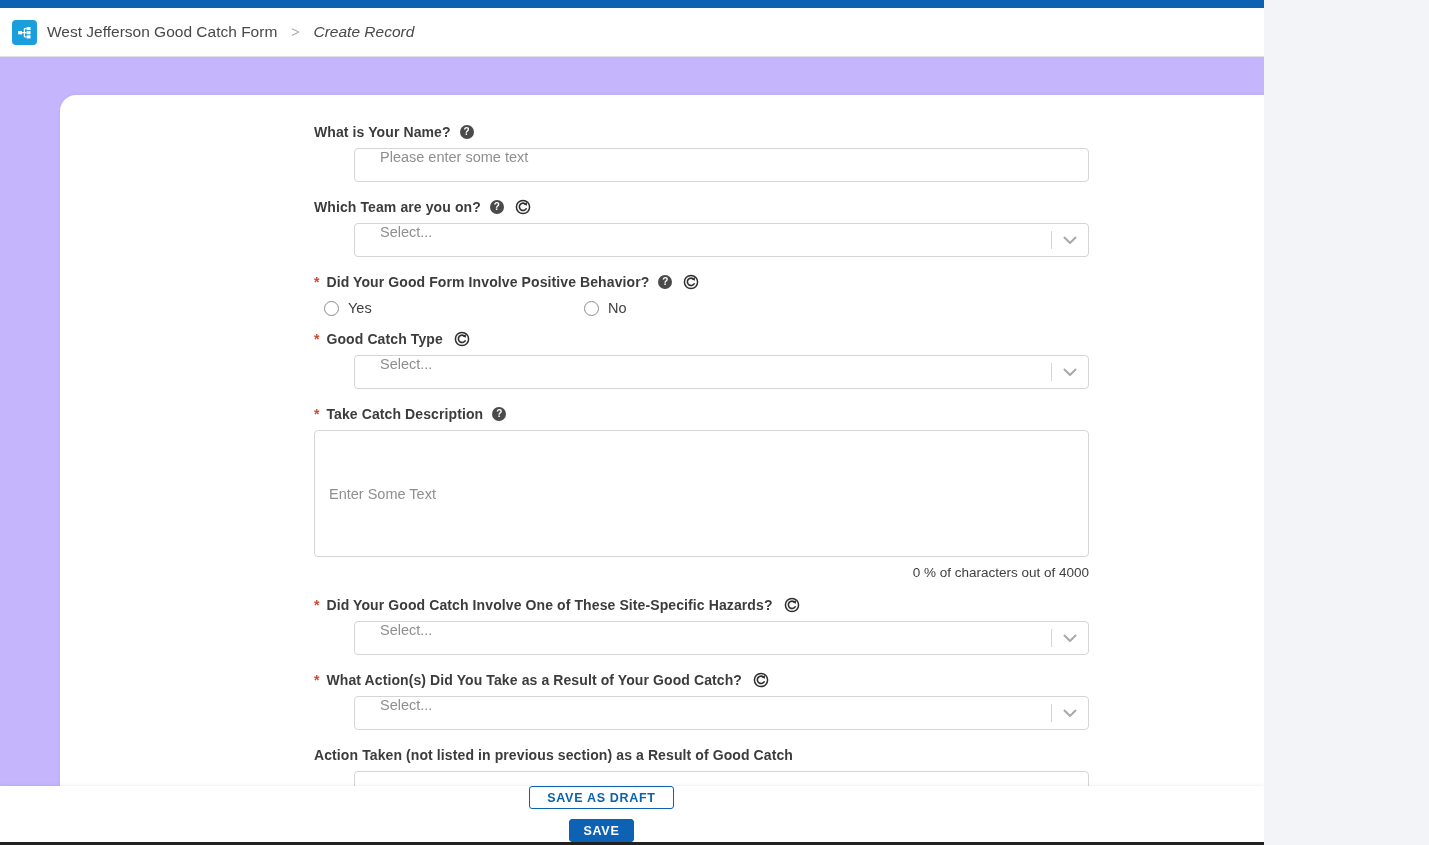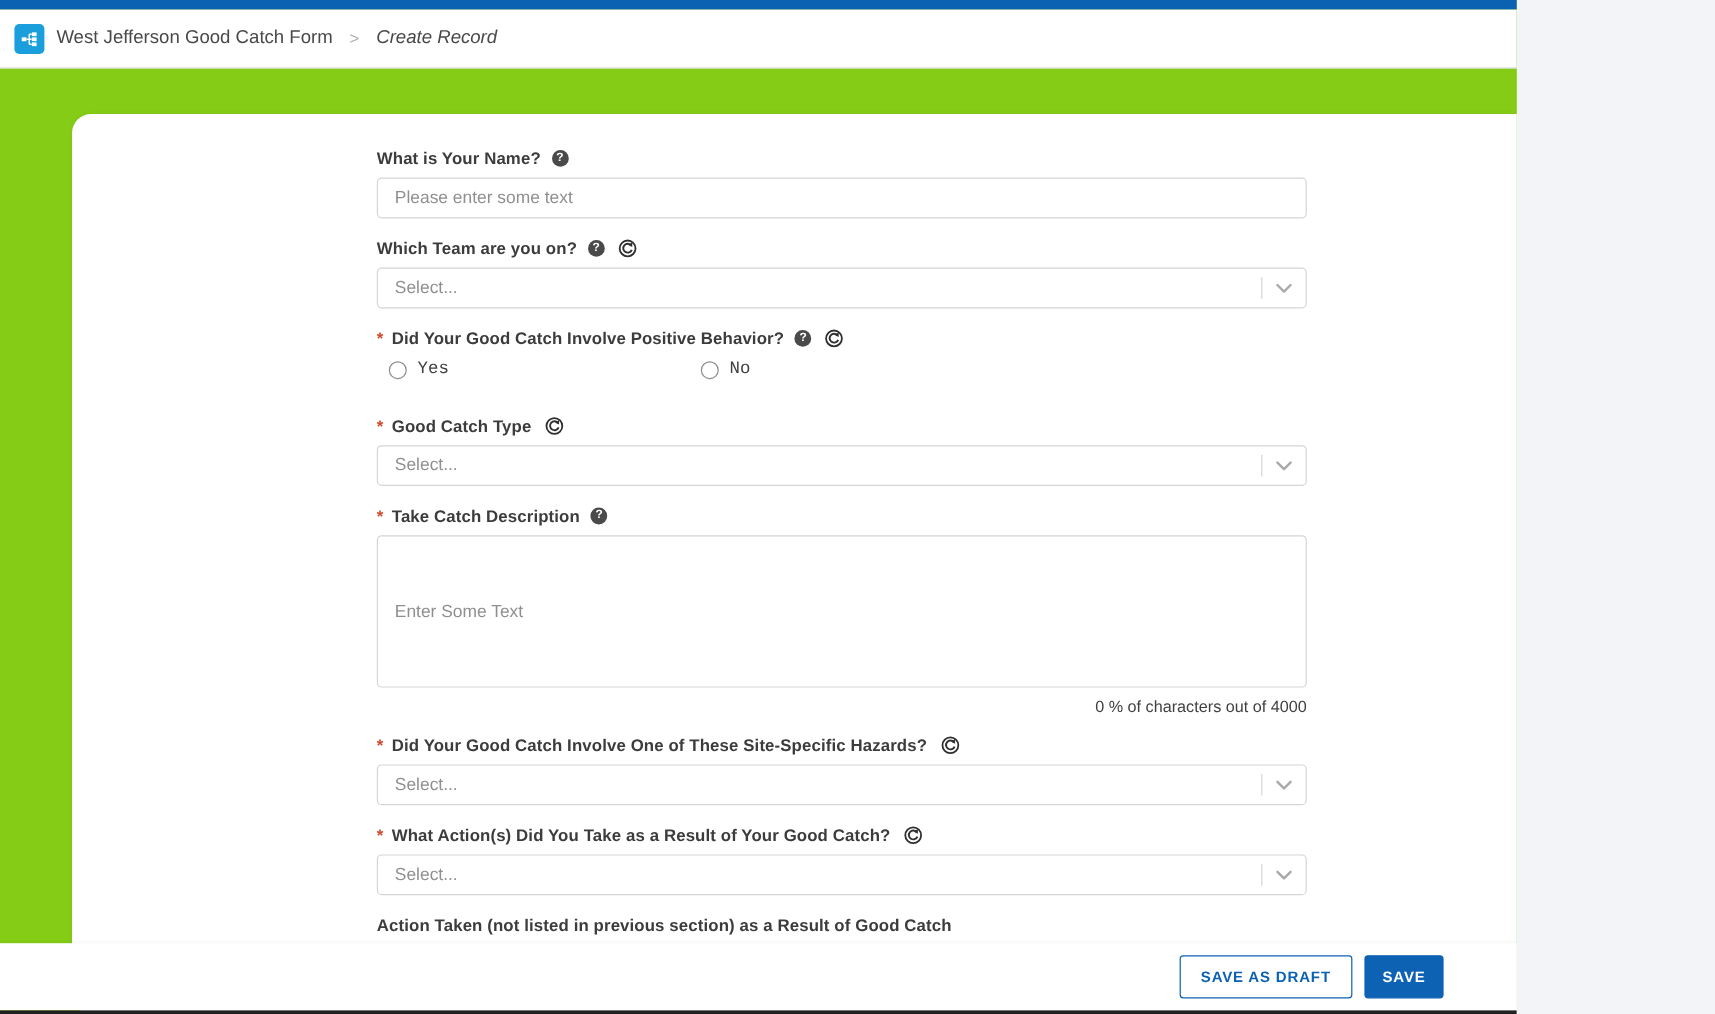--- a/index.html
+++ b/index.html
@@ -1,19 +1,19 @@
 <!DOCTYPE html>
 <html><head>
 <meta charset="utf-8">
 <style>
   * { margin:0; padding:0; box-sizing:border-box; }
   html,body { background:#f3f4f8; }
   .screen {
     position:relative; width:1264px; height:845px; overflow:hidden;
-    background:#84cc16; font-family:"Liberation Sans", sans-serif;
+    background:#c4b5fd; font-family:"Liberation Sans", sans-serif;
   }
   .topbar { position:absolute; top:0; left:0; right:0; height:8px; background:#0b61b2; }
   .header {
     position:absolute; top:8px; left:0; right:0; height:49px; background:#ffffff;
     border-bottom:1px solid #e1e2e6; display:flex; align-items:center; padding-left:12px;
   }
   .app-icon {
     width:25px; height:25px; background:#1b9fdc; border-radius:4px;
     display:flex; align-items:center; justify-content:center; margin-right:10px; cursor:pointer;
   }
@@ -32,40 +32,41 @@
   .flabel { font-size:14px; font-weight:bold; color:#3c3c3c; letter-spacing:0.1px; white-space:nowrap; }
   .help-icon {
     width:14px; height:14px; background:#4a4a4a; color:#ffffff; border-radius:50%;
     font-size:10px; font-weight:bold; display:inline-flex; align-items:center;
     justify-content:center; margin-left:9px; cursor:pointer; line-height:1;
   }
   .reset-icon { margin-left:11px; display:inline-flex; cursor:pointer; }
 
   .ctl { border:1px solid #d5d5d5; border-radius:4px; background:#fff; }
   .text-input, .select-input {
-    height:34px; display:flex; align-items:center; padding-left:14px;
-    margin-bottom:16px; position:relative; cursor:text;
+    height:34px; display:flex; align-items:flex-start; padding-left:25px;
+    margin-bottom:16px; position:relative; cursor:text;margin-left:40px;
   }
   .select-input { cursor:pointer; }
   .ph { color:#8f8f8f; font-size:14.5px; }
   .sel-divider { position:absolute; right:36px; top:7px; bottom:7px; width:1px; background:#d5d5d5; }
   .chev { position:absolute; right:11px; top:12px; display:inline-flex; cursor:pointer; }
 
   .textarea-input { height:127px; padding:12px 14px; display:flex; align-items:center; cursor:text; }
   .char-counter { text-align:right; font-size:13.5px; color:#3f3f3f; margin-top:8px; margin-bottom:16px; }
 
-  .radio-row { display:flex; align-items:center; height:20px; padding-left:10px; margin-top:6px; margin-bottom:28px;font-family:Liberation Mono, monospace; }
+  .radio-row { display:flex; align-items:center; height:20px; padding-left:10px; margin-top:6px; margin-bottom:12px; }
   .radio-option { display:flex; align-items:center; width:260px; cursor:pointer; }
   .radio-circle { width:15px; height:15px; border:1px solid #8d8d8d; border-radius:50%; background:#fff; margin-right:9px; flex:none; }
   .radio-label { font-size:14.5px; color:#3f3f3f; }
 
   .footer {
     position:absolute; left:0; right:0; bottom:3px; height:56px; background:#ffffff; z-index:10;
     display:flex; align-items:center; justify-content:flex-end; padding-right:61px; gap:10px;
     box-shadow:0 -1px 3px rgba(0,0,0,0.06);
+    flex-direction:column;
   }
   .btn { height:36px; font-family:"Liberation Sans", sans-serif; font-size:12.5px; font-weight:bold;
     letter-spacing:0.7px; border-radius:3px; cursor:pointer; }
   .btn-draft { padding:0 17px; border:1px solid #0b61b2; color:#0b61b2; background:#ffffff; }
   .btn-save  { padding:0 14px; border:1px solid #0b61b2; color:#ffffff; background:#0e62b4; }
   .bottomline { position:absolute; left:0; right:0; bottom:0; height:3px; background:#212121; z-index:11; }
 </style>
 </head>
 <body>
 
@@ -116,21 +117,21 @@
             <span class="chev">
               <svg width="14" height="9" viewBox="0 0 14 9">
                 <path d="M1.5 1.5 L7 7 L12.5 1.5" fill="none" stroke="#a9a9a9" stroke-width="2" stroke-linecap="round" stroke-linejoin="round"></path>
               </svg>
             </span>
           </div>
         </div>
         <div class="field">
           <div class="field-label-row">
             <span class="req">*</span>
-            <span class="flabel">Did Your Good Catch Involve Positive Behavior?</span>
+            <span class="flabel">Did Your Good Form Involve Positive Behavior?</span>
             <span class="help-icon">?</span>
             <span class="reset-icon">
               <svg width="16" height="16" viewBox="0 0 16 16">
                 <circle cx="8" cy="8" r="6.6" fill="none" stroke="#2f2f2f" stroke-width="1.5"></circle>
                 <path d="M10.9 5.4 A3.7 3.7 0 1 0 11.5 9.2" fill="none" stroke="#2f2f2f" stroke-width="1.6"></path>
                 <polygon points="11.9,2.9 11.9,6.8 8.6,5.2" fill="#2f2f2f"></polygon>
               </svg>
             </span>
           </div>
           <div class="radio-row">

